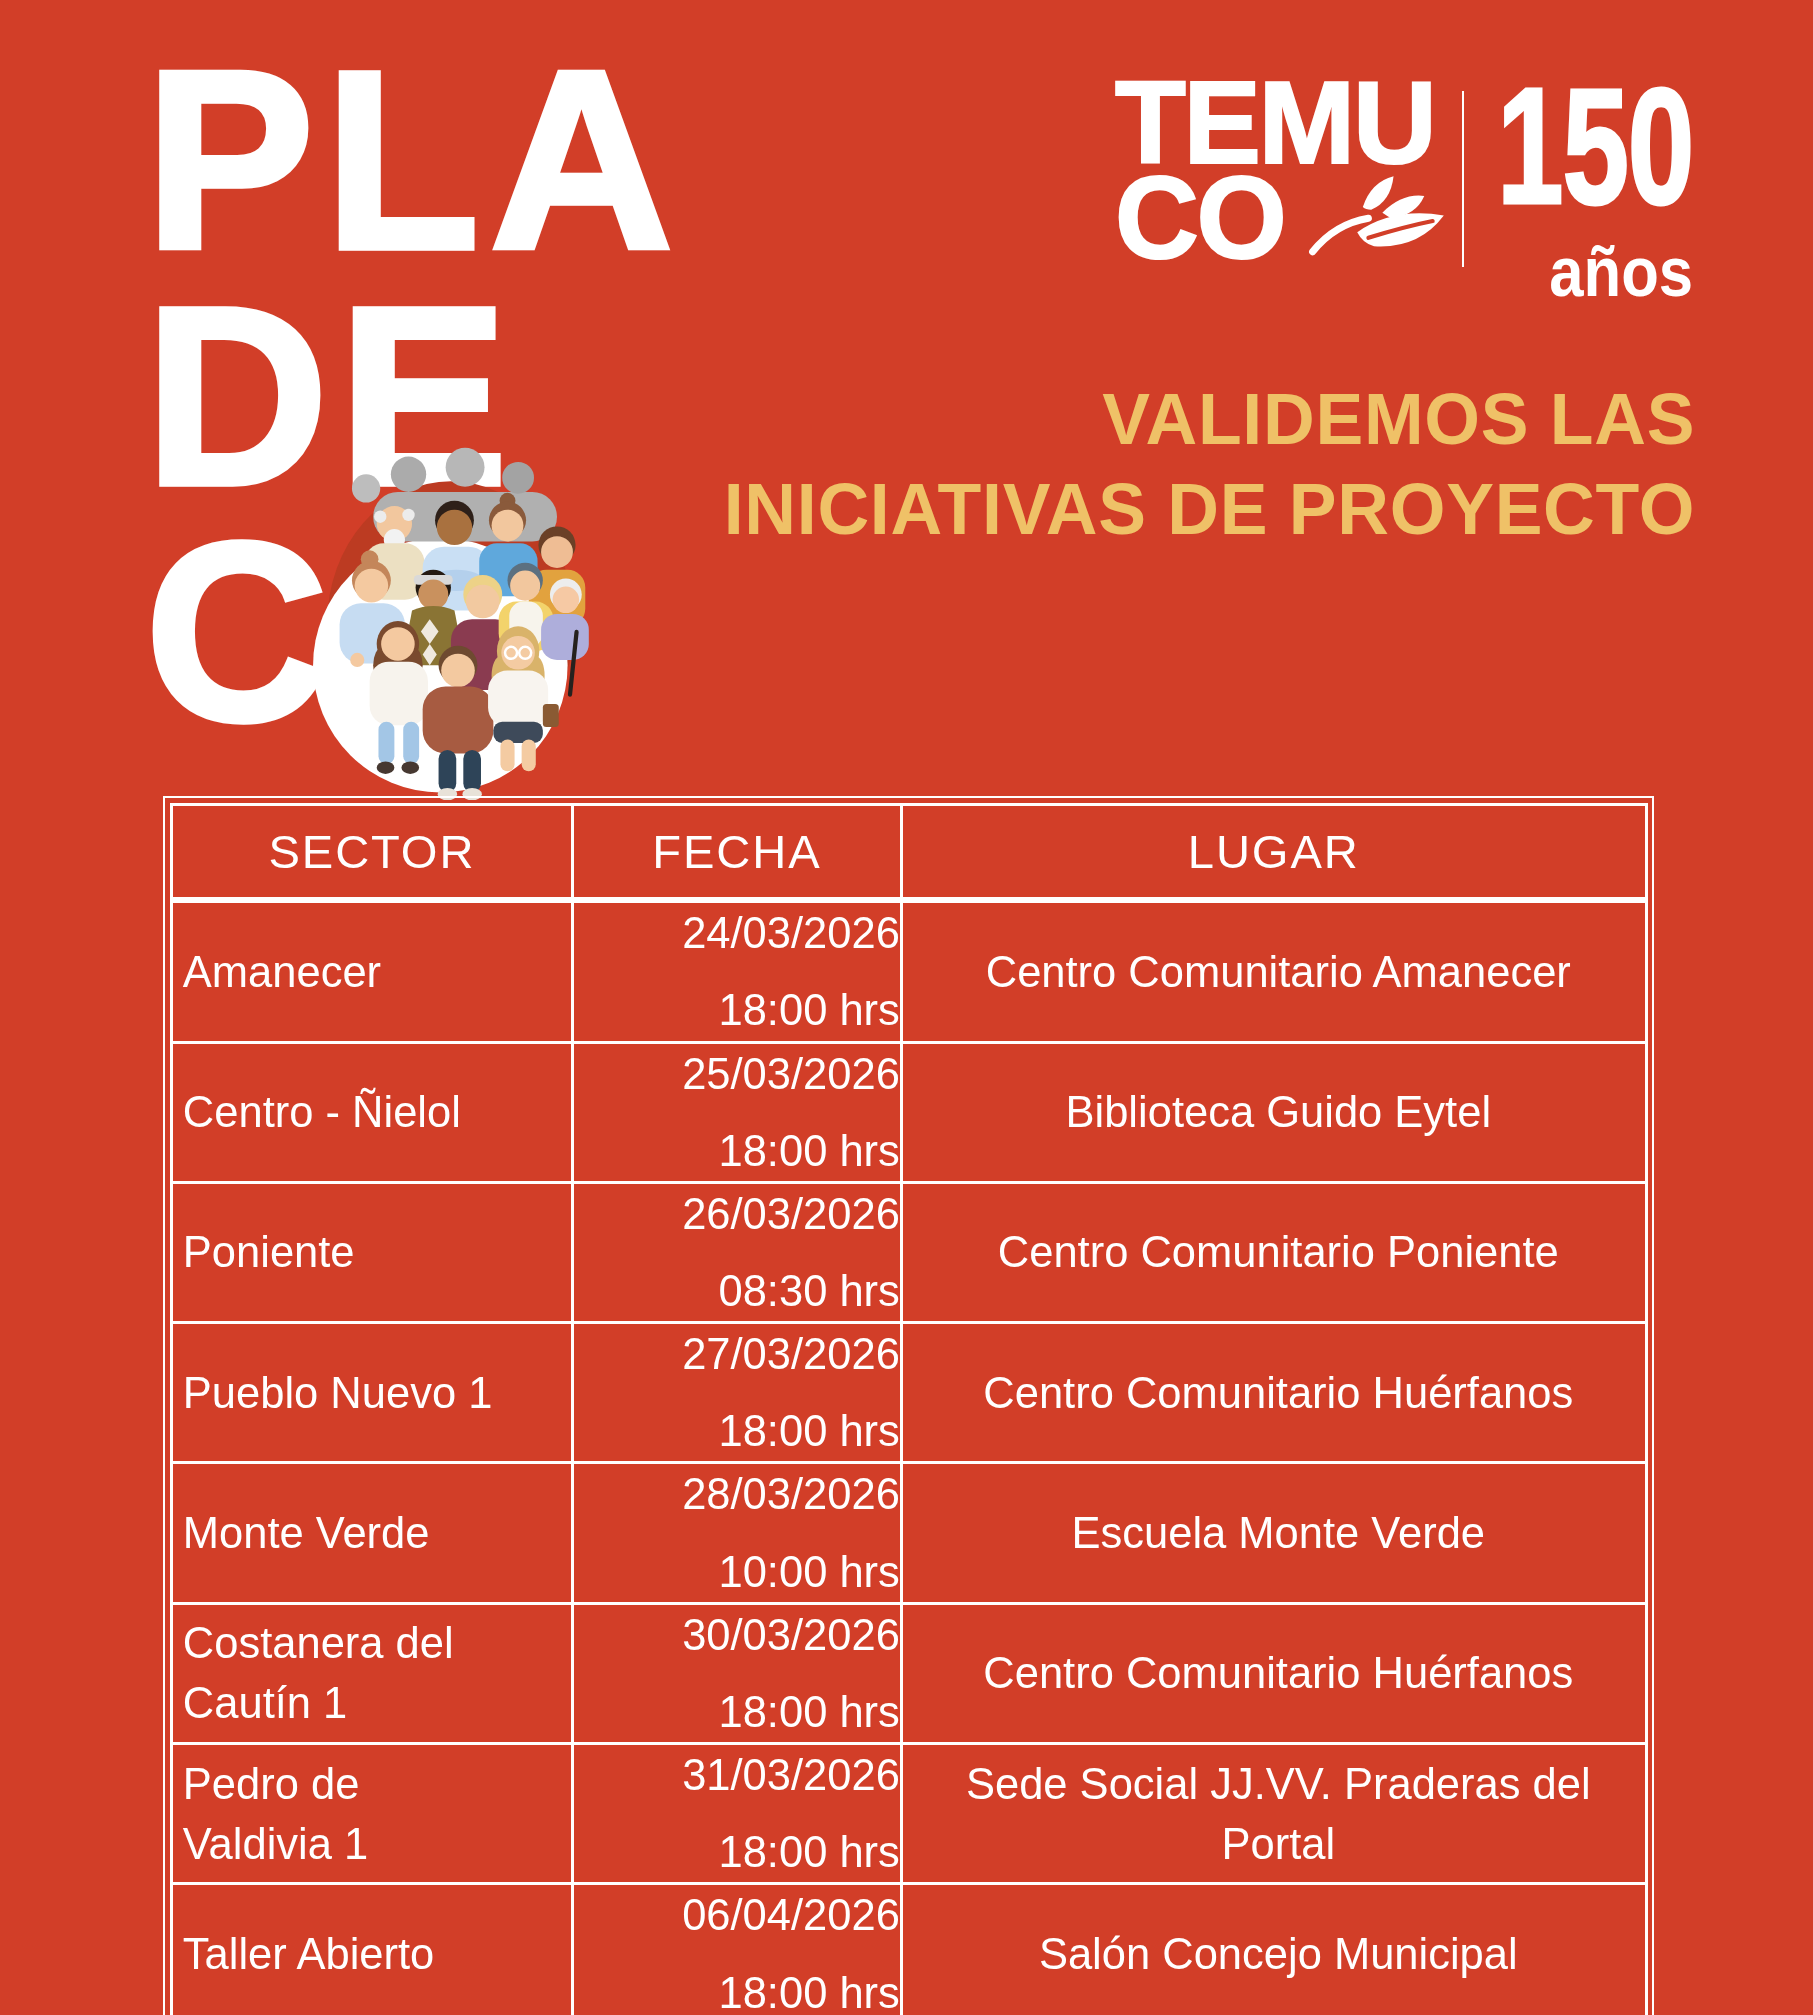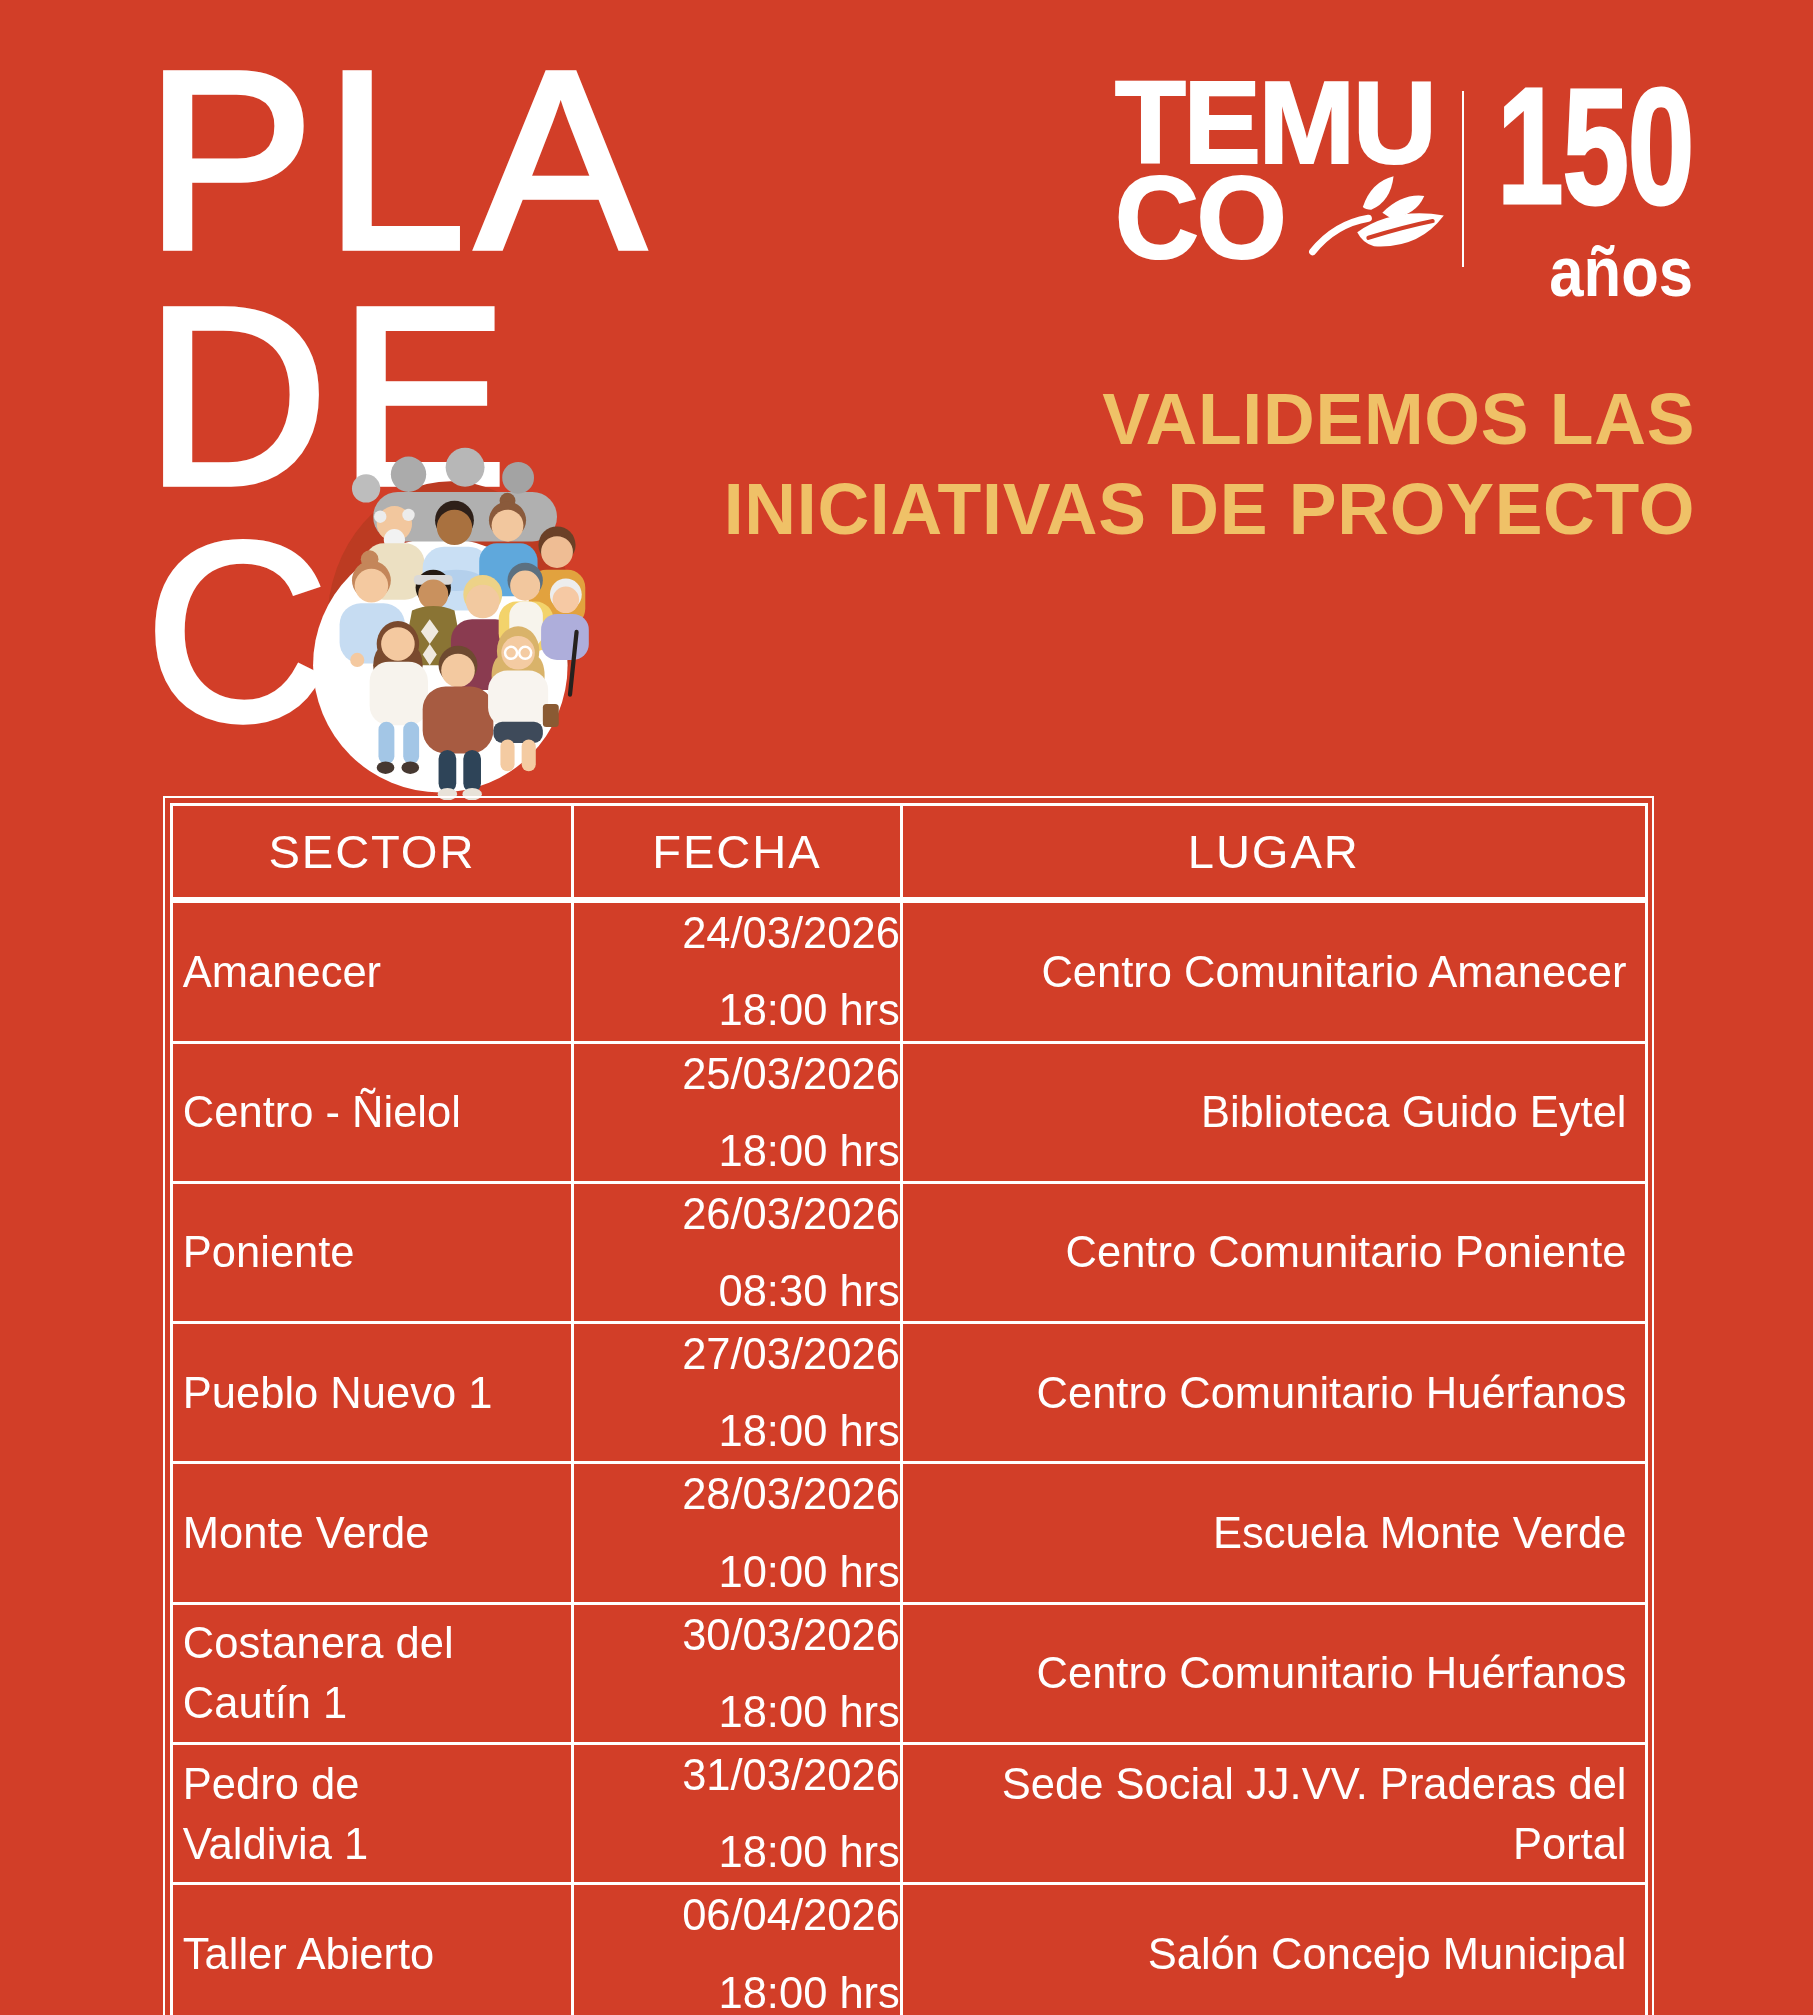--- a/index.html
+++ b/index.html
@@ -12,21 +12,21 @@
   body{margin:0;background:var(--background);}
   .page{
     position:relative;width:100vw;height:177.8vw;overflow:hidden;
     background:var(--background);
     font-family:"Liberation Sans",sans-serif;color:var(--ink);
   }
 
   
   .pladeco{
     position:absolute;left:8vw;top:2.3vw;
-    font-size:14vw;line-height:0.93;font-weight:400;letter-spacing:0.04em;
+    font-size:14vw;line-height:0.93;font-weight:700;letter-spacing:0.04em;
     color:var(--ink);-webkit-text-stroke:0.3vw var(--ink);
   }
   .pladeco span{display:block;}
 
   
   .crowd-wrap{position:absolute;left:16.9vw;top:24.6vw;width:15.6vw;}
   .crowd-wrap svg{display:block;width:100%;height:auto;}
 
   
   .brand{position:absolute;left:61.5vw;top:4.2vw;display:flex;align-items:flex-start;}
@@ -62,21 +62,21 @@
   th,td{border:0.18vw solid var(--ink);overflow:hidden;}
   th{
     height:5.3vw;font-size:2.6vw;font-weight:400;letter-spacing:0.04em;
     text-align:center;border-bottom-width:0.34vw;
   }
   td{height:6vw;font-size:2.4vw;font-weight:400;line-height:1.38;vertical-align:middle;}
   td.c-sector{padding:0 0.9vw 0 0.55vw;white-space:pre-line;text-align:left;}
   td.c-fecha{text-align:right;padding:0;margin-left:41px;}
   .c-fecha .date,.c-fecha .time{display:block;}
   .c-fecha .time{margin-top:0.95vw;}
-  td.c-lugar{padding:0 1vw 0 1.5vw;text-align:right;}
+  td.c-lugar{padding:0 1vw 0 1.5vw;text-align:center;}
 </style>
 </head>
 <body>
 
 <div class="page">
 
   <div class="pladeco">
     <span>PLA</span>
     <span>DE</span>
     <span>C</span>

